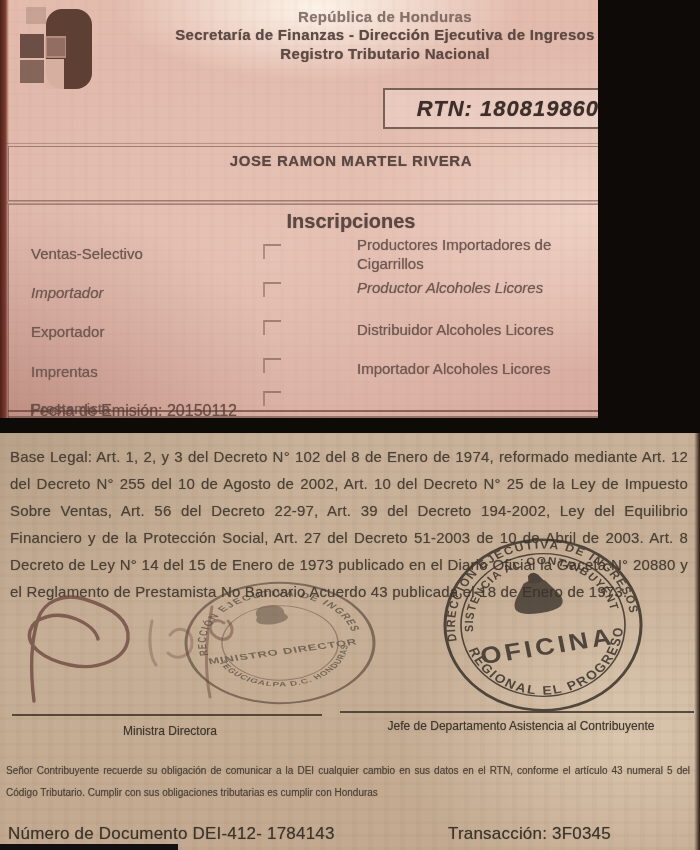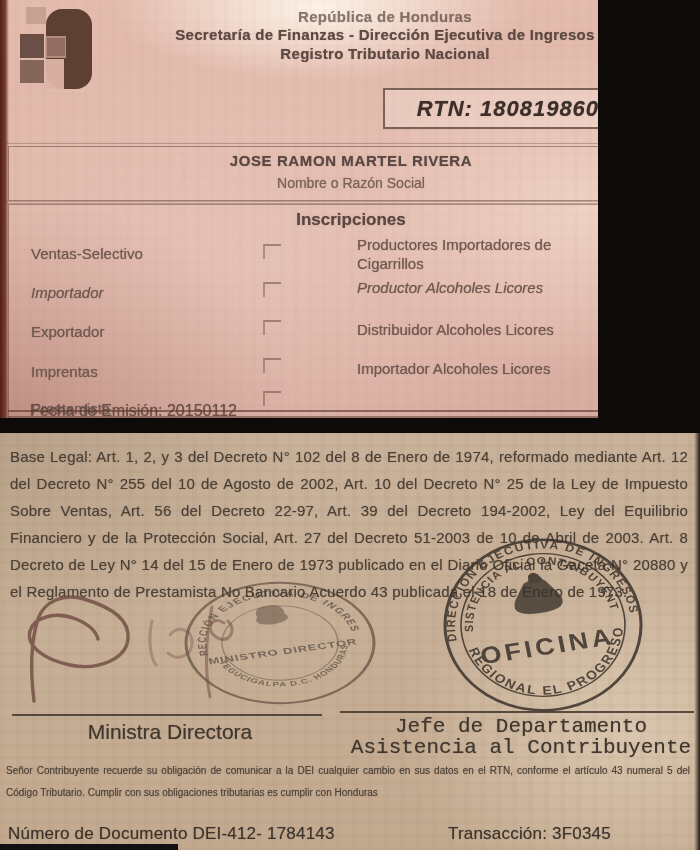--- a/index.html
+++ b/index.html
@@ -23,21 +23,21 @@
   .scan-text{text-shadow:0 0 1px rgba(95,65,55,.65);}
   .hdr{font-weight:bold;font-size:15px;letter-spacing:.3px;text-align:center;color:#5d4a45;}
   .rtnbox{border:2px solid rgba(84,62,52,.75);background:rgba(255,244,234,.25);
     display:flex;align-items:center;justify-content:center;}
   .rtntext{font-size:22px;font-weight:bold;letter-spacing:1px;color:#3a2f2a;}
   .dblbox{border:1px solid rgba(104,72,62,.55);outline:1px solid rgba(104,72,62,.35);outline-offset:2px;}
   .openbox{border:1px solid rgba(104,72,62,.5);border-bottom:none;
     outline:1px solid rgba(104,72,62,.3);outline-offset:2px;}
   .nm{font-size:15px;font-weight:bold;letter-spacing:.6px;text-align:center;color:#5a4843;}
   .nmcap{font-size:14px;text-align:center;color:#7b645c;}
-  .institle{font-size:17px;font-weight:bold;text-align:center;color:#5b4843;}
+  .institle{font-size:20px;font-weight:bold;text-align:center;color:#5b4843;}
   .inslab{font-size:15px;color:#6f5952;}
   .rightlab{font-size:15px;color:#6f5952;width:240px;line-height:19px;margin-left:41px;}
   .cb{width:16px;height:13px;border-top:2px solid rgba(100,70,58,.5);
       border-left:2px solid rgba(100,70,58,.42);}
   .strike{height:2px;background:rgba(90,58,48,.65);}
   .smudge{width:20px;background:linear-gradient(180deg,rgba(110,58,40,0),rgba(112,58,36,.45) 35%,rgba(88,44,30,.5) 65%,rgba(110,58,40,.08));
       filter:blur(3px);border-radius:10px;}
   
   #divider{position:absolute;left:0;top:418px;width:700px;height:15px;background:#0d0a08;}
   
@@ -47,21 +47,21 @@
       radial-gradient(ellipse 420px 300px at 0% 0%, rgba(110,85,60,.18), rgba(110,85,60,0) 70%),
       linear-gradient(180deg,#c9b29a 0%,#c7af97 50%,#c2a98f 100%);
     color:#4c4137;}
   #back .tex{position:absolute;inset:0;pointer-events:none;opacity:.65;
     background-image:
       repeating-linear-gradient(0deg, rgba(125,98,70,.07) 0 3px, transparent 3px 13px),
       repeating-linear-gradient(90deg, rgba(125,98,70,.07) 0 5px, transparent 5px 16px);}
   .legal{font-size:15px;line-height:27px;text-align:justify;color:#4c4137;
     text-shadow:0 0 1px rgba(76,65,55,.55);letter-spacing:.2px;}
   .sigline{height:2px;background:rgba(56,46,36,.8);}
-  .cap{font-size:21px;text-align:center;color:#3f362e;text-shadow:0 0 1px rgba(63,54,46,.5);line-height:21px;}
+  .cap{font-size:12px;text-align:center;color:#3f362e;text-shadow:0 0 1px rgba(63,54,46,.5);line-height:21px;}
   .notice{font-size:10px;line-height:21.5px;text-align:justify;color:#4c4137;
     text-shadow:0 0 1px rgba(76,65,55,.5);}
   .docline{font-size:17px;color:#3c342c;text-shadow:0 0 1px rgba(60,52,44,.5);letter-spacing:.2px;}
   .stamp-text{font-family:"Liberation Sans",sans-serif;font-weight:bold;fill:#3a322a;}
   .edgeR{background:linear-gradient(90deg,rgba(30,22,16,0),#241a12);}
   .blackbar{background:#121010;}
 </style>
 </head>
 <body>
 
@@ -84,21 +84,20 @@
     <div class="abs hdr scan-text" style="left:85px;top:8px;width:600px;opacity:.72;">República de Honduras</div>
     <div class="abs hdr scan-text" style="left:85px;top:26px;width:600px;">Secretaría de Finanzas - Dirección Ejecutiva de Ingresos</div>
     <div class="abs hdr scan-text" style="left:85px;top:45px;width:600px;">Registro Tributario Nacional</div>
 
     <div class="abs rtnbox" style="left:383px;top:88px;width:312px;height:37px;font-style:italic;">
       <span class="rtntext scan-text">RTN: 18081986007474</span>
     </div>
 
     <div class="abs dblbox" style="left:8px;top:146px;width:684px;height:53px;">
       <div class="abs nm scan-text" style="left:0;top:5px;width:100%;">JOSE RAMON MARTEL RIVERA</div>
-      <div class="abs nmcap scan-text" style="left:0;top:28px;width:100%;">Nombre o Razón Social</div>
     </div>
 
     <div class="abs openbox" style="left:8px;top:204px;width:684px;height:215px;">
       <div class="abs institle scan-text" style="left:0;top:5px;width:100%;">Inscripciones</div>
 
       <div class="abs inslab scan-text" style="left:22px;top:40px;">Ventas-Selectivo</div>
       <div class="abs inslab scan-text" style="left:22px;top:79px;font-style:italic;">Importador</div>
       <div class="abs inslab scan-text" style="left:22px;top:118px;">Exportador</div>
       <div class="abs inslab scan-text" style="left:22px;top:158px;">Imprentas</div>
       <div class="abs inslab scan-text" style="left:22px;top:195px;">Prestamista</div>
@@ -191,21 +190,21 @@
         <text class="stamp-text" font-size="14" letter-spacing="2">
           <textPath href="#o-bot" startOffset="50%" text-anchor="middle">REGIONAL EL PROGRESO</textPath>
         </text>
       </g>
     </svg>
 
     <div class="abs sigline" style="left:12px;top:281px;width:310px;"></div>
     <div class="abs sigline" style="left:340px;top:278px;width:354px;"></div>
 
     <div class="abs cap" style="left:55px;top:288px;width:230px;">Ministra Directora</div>
-    <div class="abs cap" style="left:348px;top:283px;width:346px;font-family:Liberation Mono, monospace;">Jefe de Departamento Asistencia al Contribuyente</div>
+    <div class="abs cap" style="left:348px;top:283px;width:346px;">Jefe de Departamento Asistencia al Contribuyente</div>
 
     <div class="abs notice" style="left:6px;top:327px;width:684px;">Señor Contribuyente recuerde su obligación de comunicar a la DEI cualquier cambio en sus datos en el RTN, conforme el artículo 43 numeral 5 del Código Tributario. Cumplir con sus obligaciones tributarias es cumplir con Honduras</div>
 
     <div class="abs docline" style="left:8px;top:391px;">Número de Documento DEI-412- 1784143</div>
     <div class="abs docline" style="left:448px;top:391px;">Transacción: 3F0345</div>
 
     <div class="abs blackbar" style="left:0;bottom:0;width:178px;height:6px;"></div>
   </div>
 
 </div>

